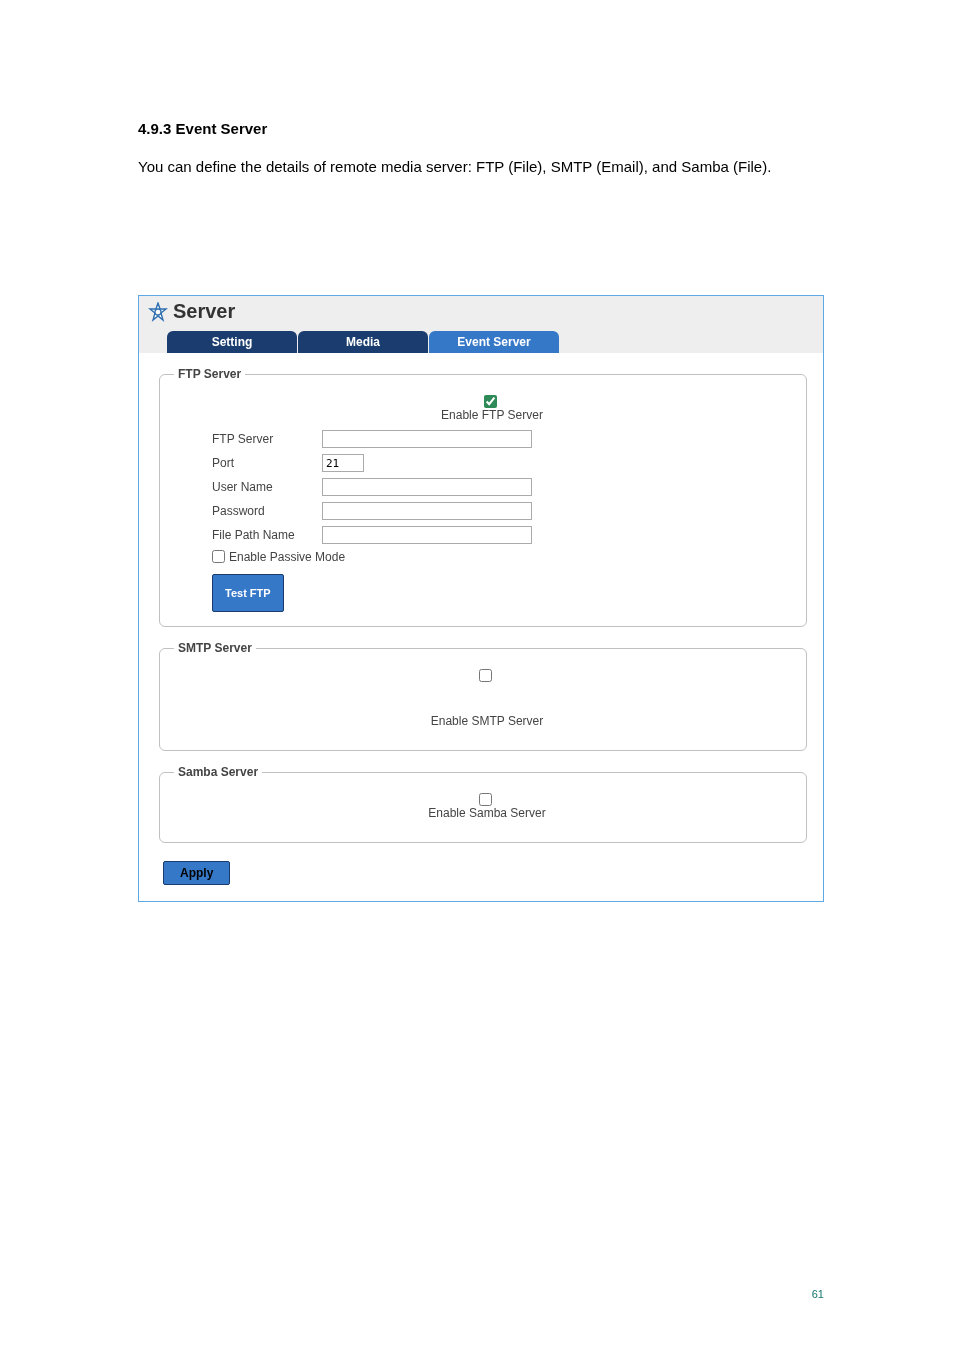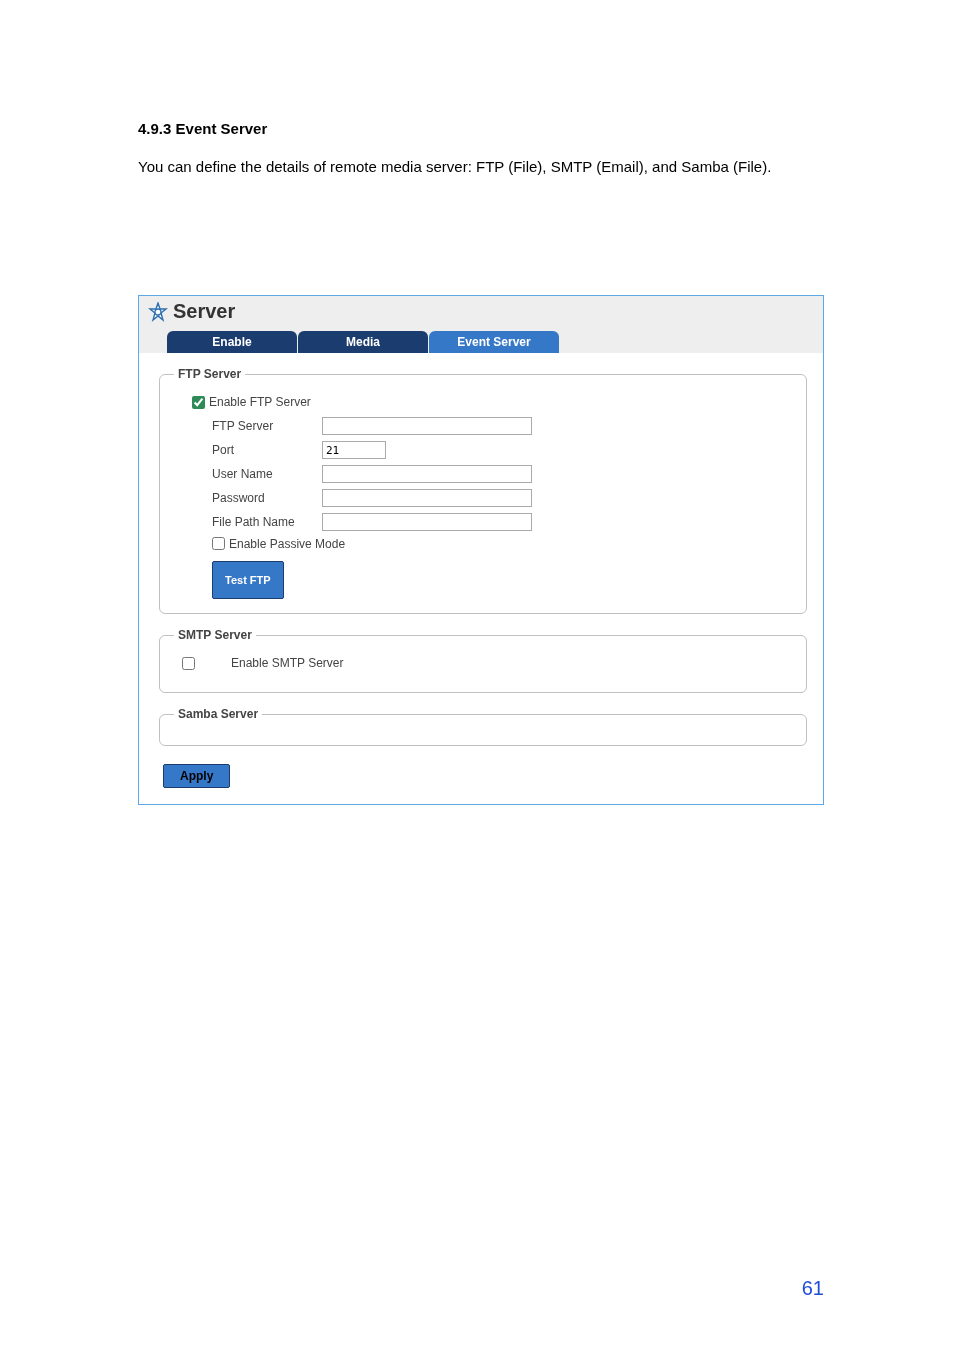--- a/index.html
+++ b/index.html
@@ -90,20 +90,21 @@
     font-weight: bold;
     color: #444;
     padding: 0 4px;
   }
   .chk-row {
     display: flex;
     align-items: center;
     font-size: 12px;
     color: #444;
     margin: 4px 0 8px 18px;
+    flex-direction: column;
   }
   .chk-row input[type=checkbox] {
     width: 13px; height: 13px;
     margin: 0 4px 0 0;
     accent-color: #2e8b57;
   }
   .form-row {
     display: flex;
     align-items: center;
     font-size: 12px;
@@ -114,21 +115,21 @@
     width: 110px;
   }
   .form-row input[type=text] {
     font-size: 11px;
     font-family: monospace;
     border: 1px solid #aaa;
     height: 18px;
     padding: 0 3px;
     width: 210px;
   }
-  .form-row input.short { width: 64px; }
+  .form-row input.short { width: 42px; }
 
   .chk-sub {
     display: flex;
     align-items: flex-start;
     font-size: 12px;
     color: #444;
     margin: 6px 0 10px 38px;
   }
   .chk-sub input[type=checkbox] {
     width: 13px; height: 13px;
@@ -157,22 +158,22 @@
     padding: 4px 16px;
     border-radius: 2px;
     margin: 4px 0 0 4px;
     cursor: pointer;
   }
 
   .page-num {
     position: absolute;
     bottom: 50px;
     right: 130px;
-    font-size: 20px;
-    color: #1d4ed8;
+    font-size: 11px;
+    color: #0f766e;
   }
 </style>
 </head>
 <body>
 
 <div class="page">
 
   <h2 class="section-heading">4.9.3 Event Server</h2>
   <p class="section-body">You can define the details of remote media server: FTP (File), SMTP (Email), and Samba (File).</p>
 
@@ -182,21 +183,21 @@
       <span class="evt-icon">
         <svg width="20" height="20" viewBox="0 0 20 20">
           <polygon points="10,1 12,7 18,7 13,11 15,18 10,14 5,18 7,11 2,7 8,7" fill="#fff" stroke="#2f6fb0" stroke-width="1.4"></polygon>
           <circle cx="10" cy="10" r="3" fill="#fff" stroke="#2f6fb0" stroke-width="1.3"></circle>
         </svg>
       </span>
       <span class="event-title">Server</span>
     </div>
 
     <div class="tab-bar">
-      <div class="tab tab-inactive">Enable</div>
+      <div class="tab tab-inactive">Setting</div>
       <div class="tab tab-inactive">Media</div>
       <div class="tab tab-active">Event Server</div>
     </div>
 
     <div class="panel-body">
 
       
       <fieldset class="group">
         <legend>FTP Server</legend>
 
@@ -243,20 +244,24 @@
         <legend>SMTP Server</legend>
         <div class="chk-row" style="margin-left:8px;gap:32px;">
           <input type="checkbox" style="">
           <span>Enable SMTP Server</span>
         </div>
       </fieldset>
 
       
       <fieldset class="group">
         <legend>Samba Server</legend>
+        <div class="chk-row" style="margin-left:8px;">
+          <input type="checkbox" style="">
+          <span>Enable Samba Server</span>
+        </div>
       </fieldset>
 
       <span class="btn-apply">Apply</span>
 
     </div>
   </div>
 </div>
 
 <div class="page-num">61</div>
 

